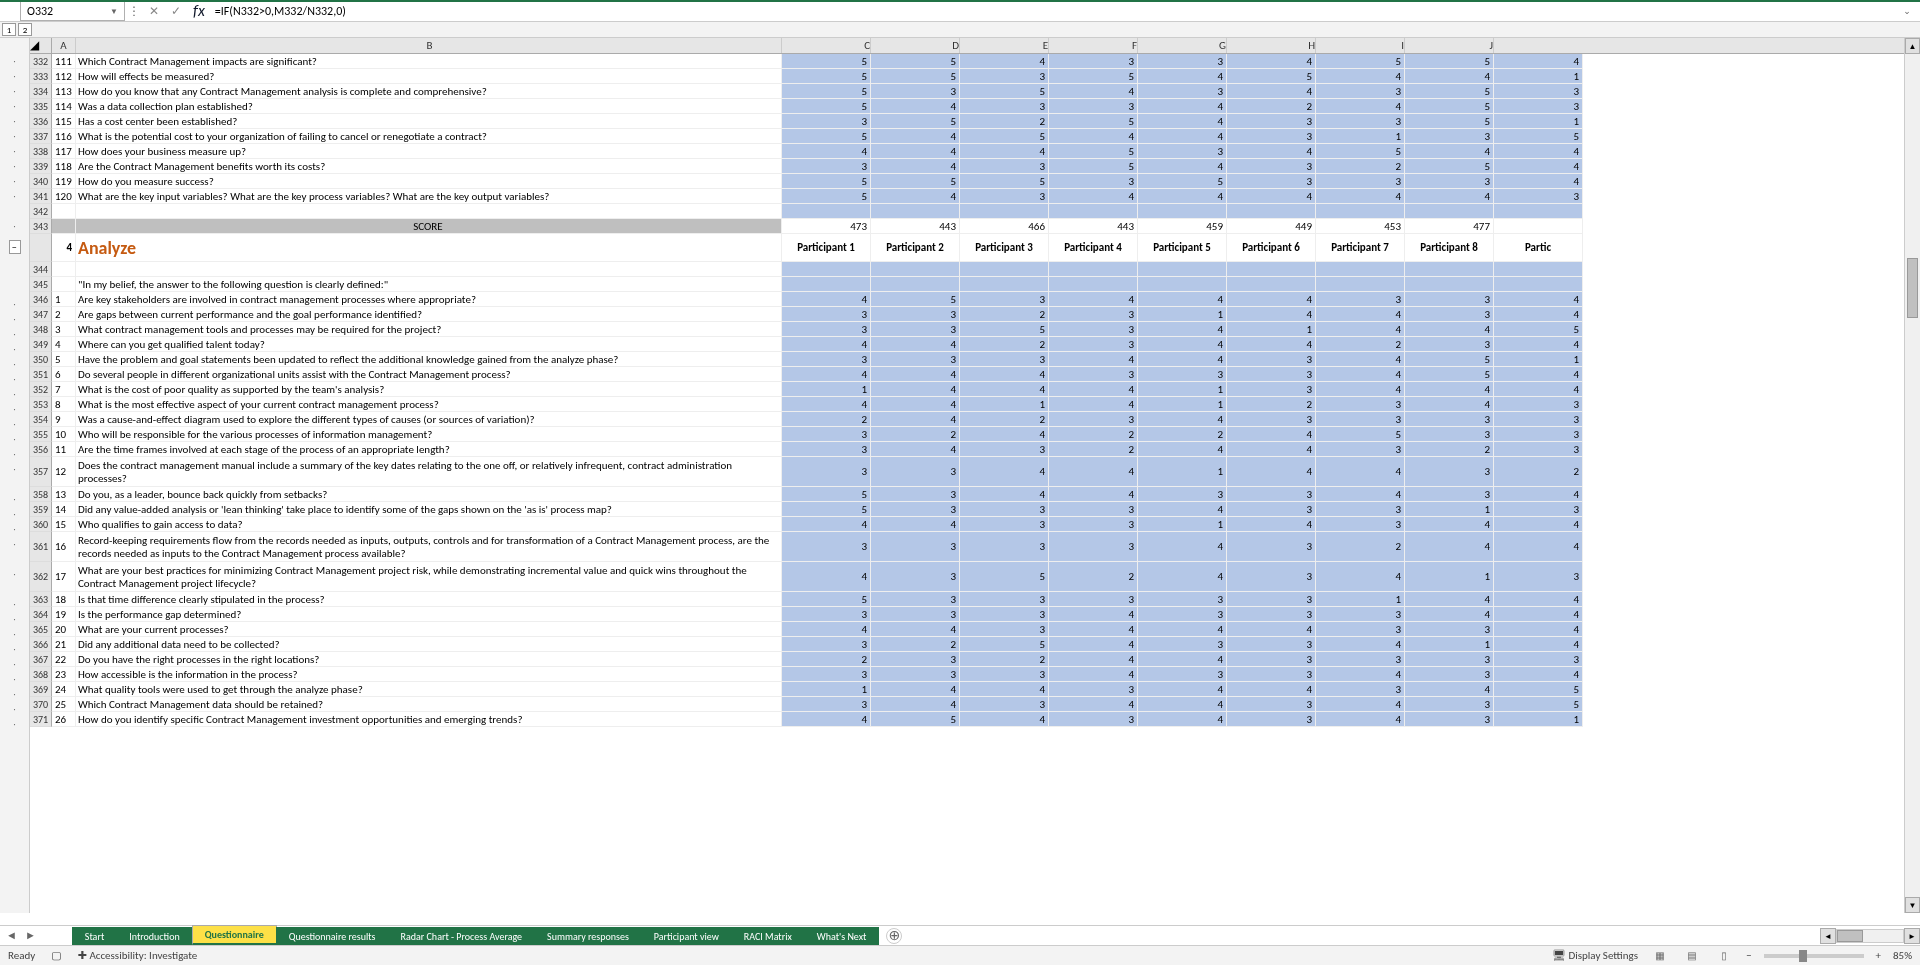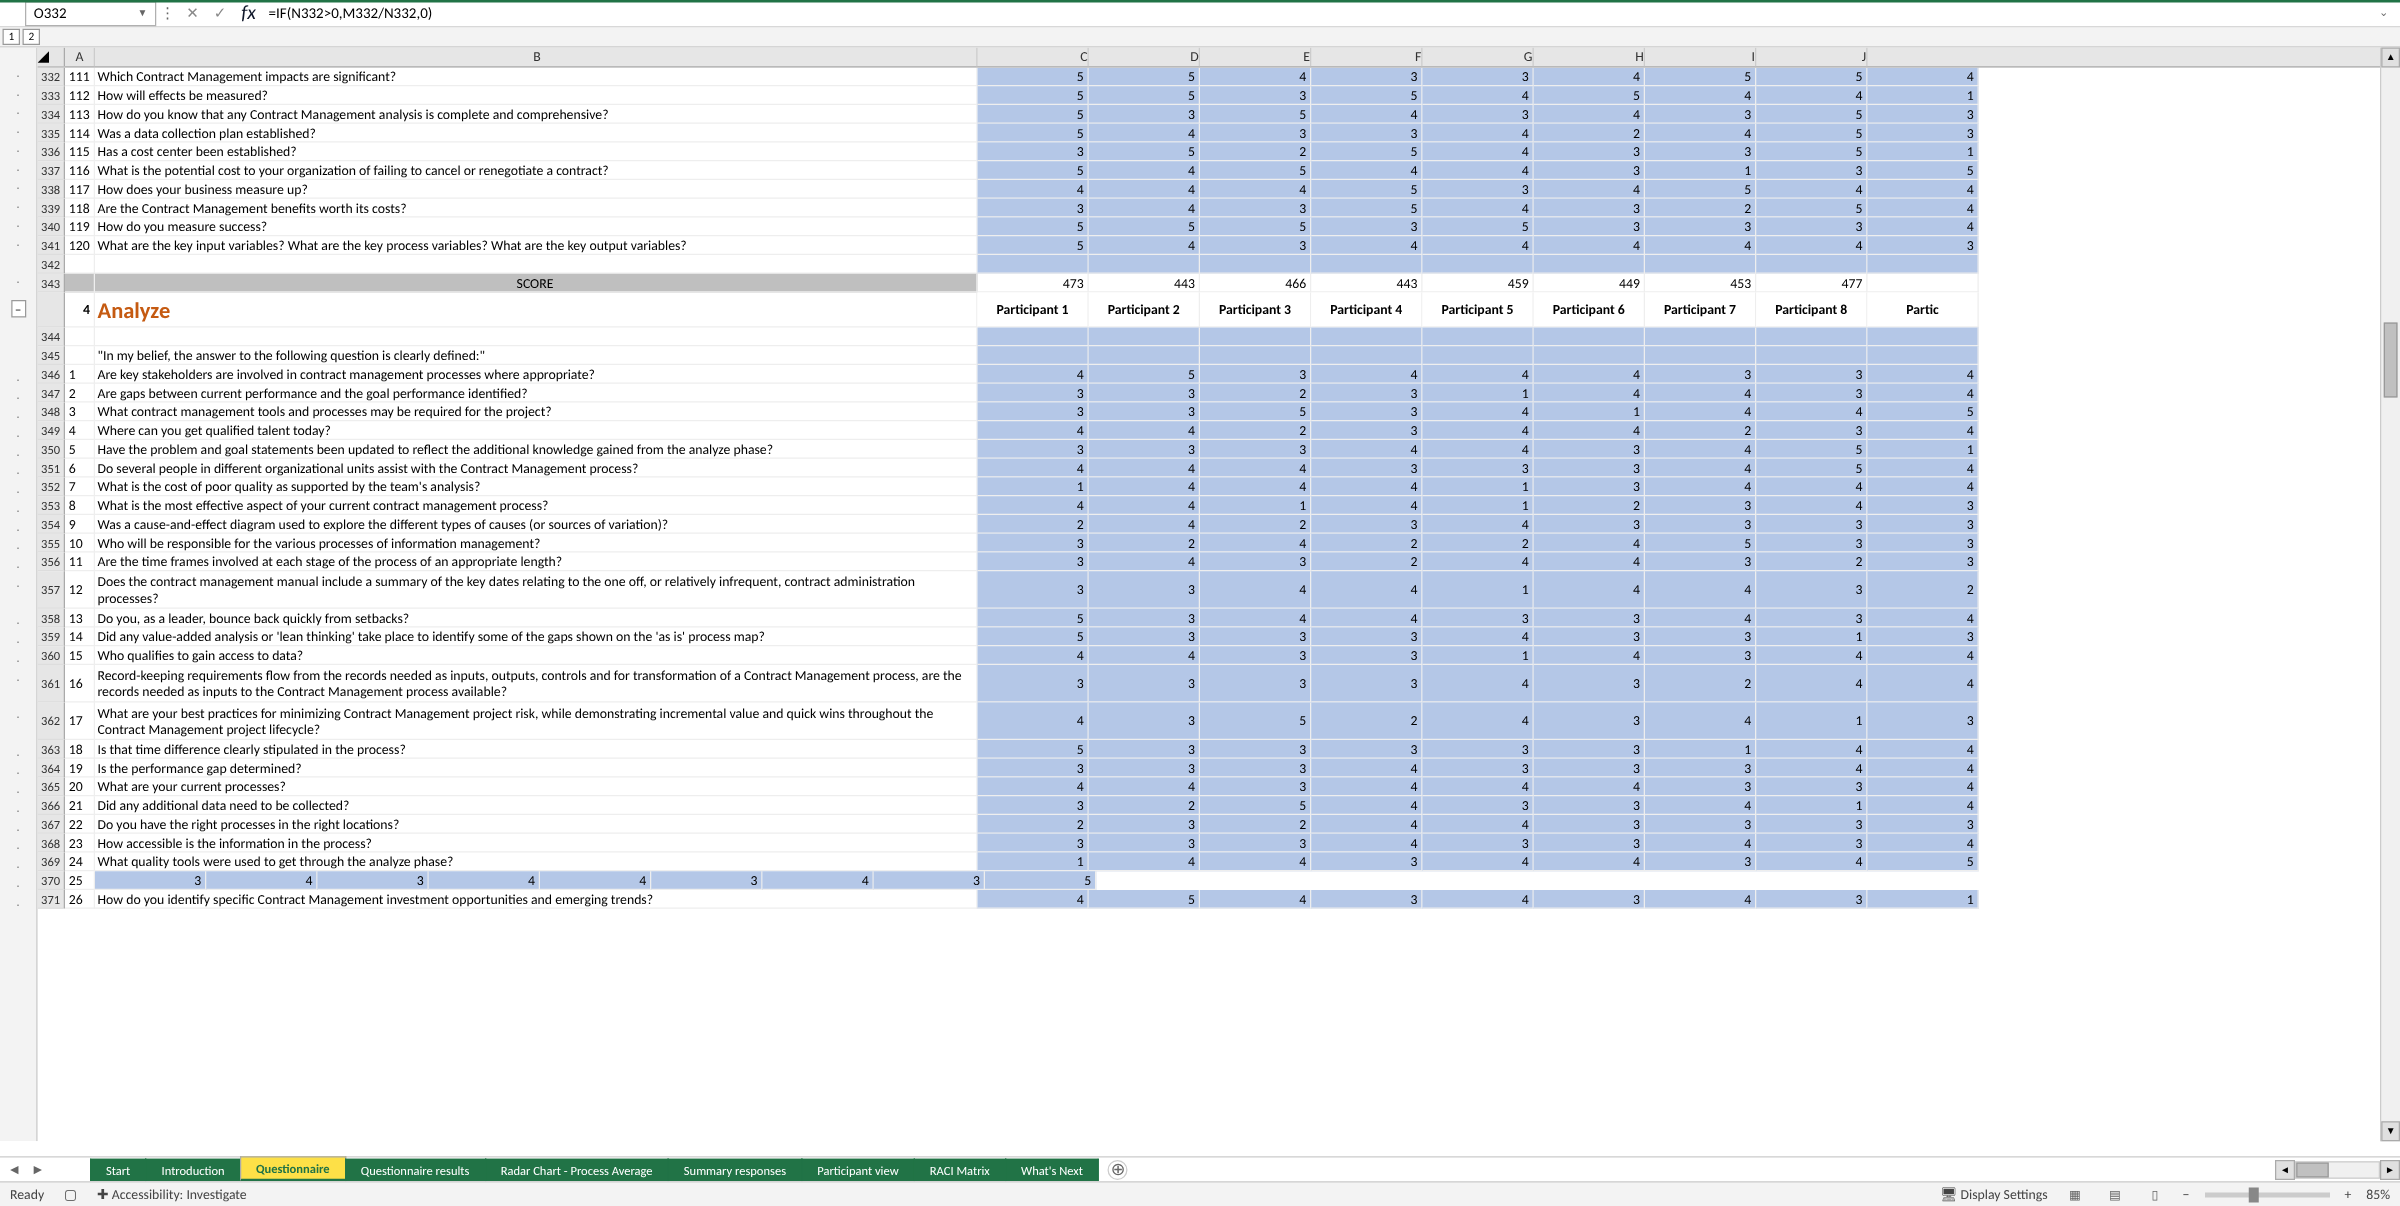--- a/index.html
+++ b/index.html
@@ -705,20 +705,21 @@
           <div class="cell c-p">3</div>
           <div class="cell c-p">4</div>
           <div class="cell c-p">4</div>
           <div class="cell c-p">3</div>
           <div class="cell c-p">4</div>
           <div class="cell c-p">5</div>
         </div>
         <div class="row">
           <div class="row-h">370</div>
           <div class="cell c-a">25</div>
+          <div class="cell c-b">Which Contract Management data should be retained?</div>
           <div class="cell c-p">3</div>
           <div class="cell c-p">4</div>
           <div class="cell c-p">3</div>
           <div class="cell c-p">4</div>
           <div class="cell c-p">4</div>
           <div class="cell c-p">3</div>
           <div class="cell c-p">4</div>
           <div class="cell c-p">3</div>
           <div class="cell c-p">5</div>
         </div>

